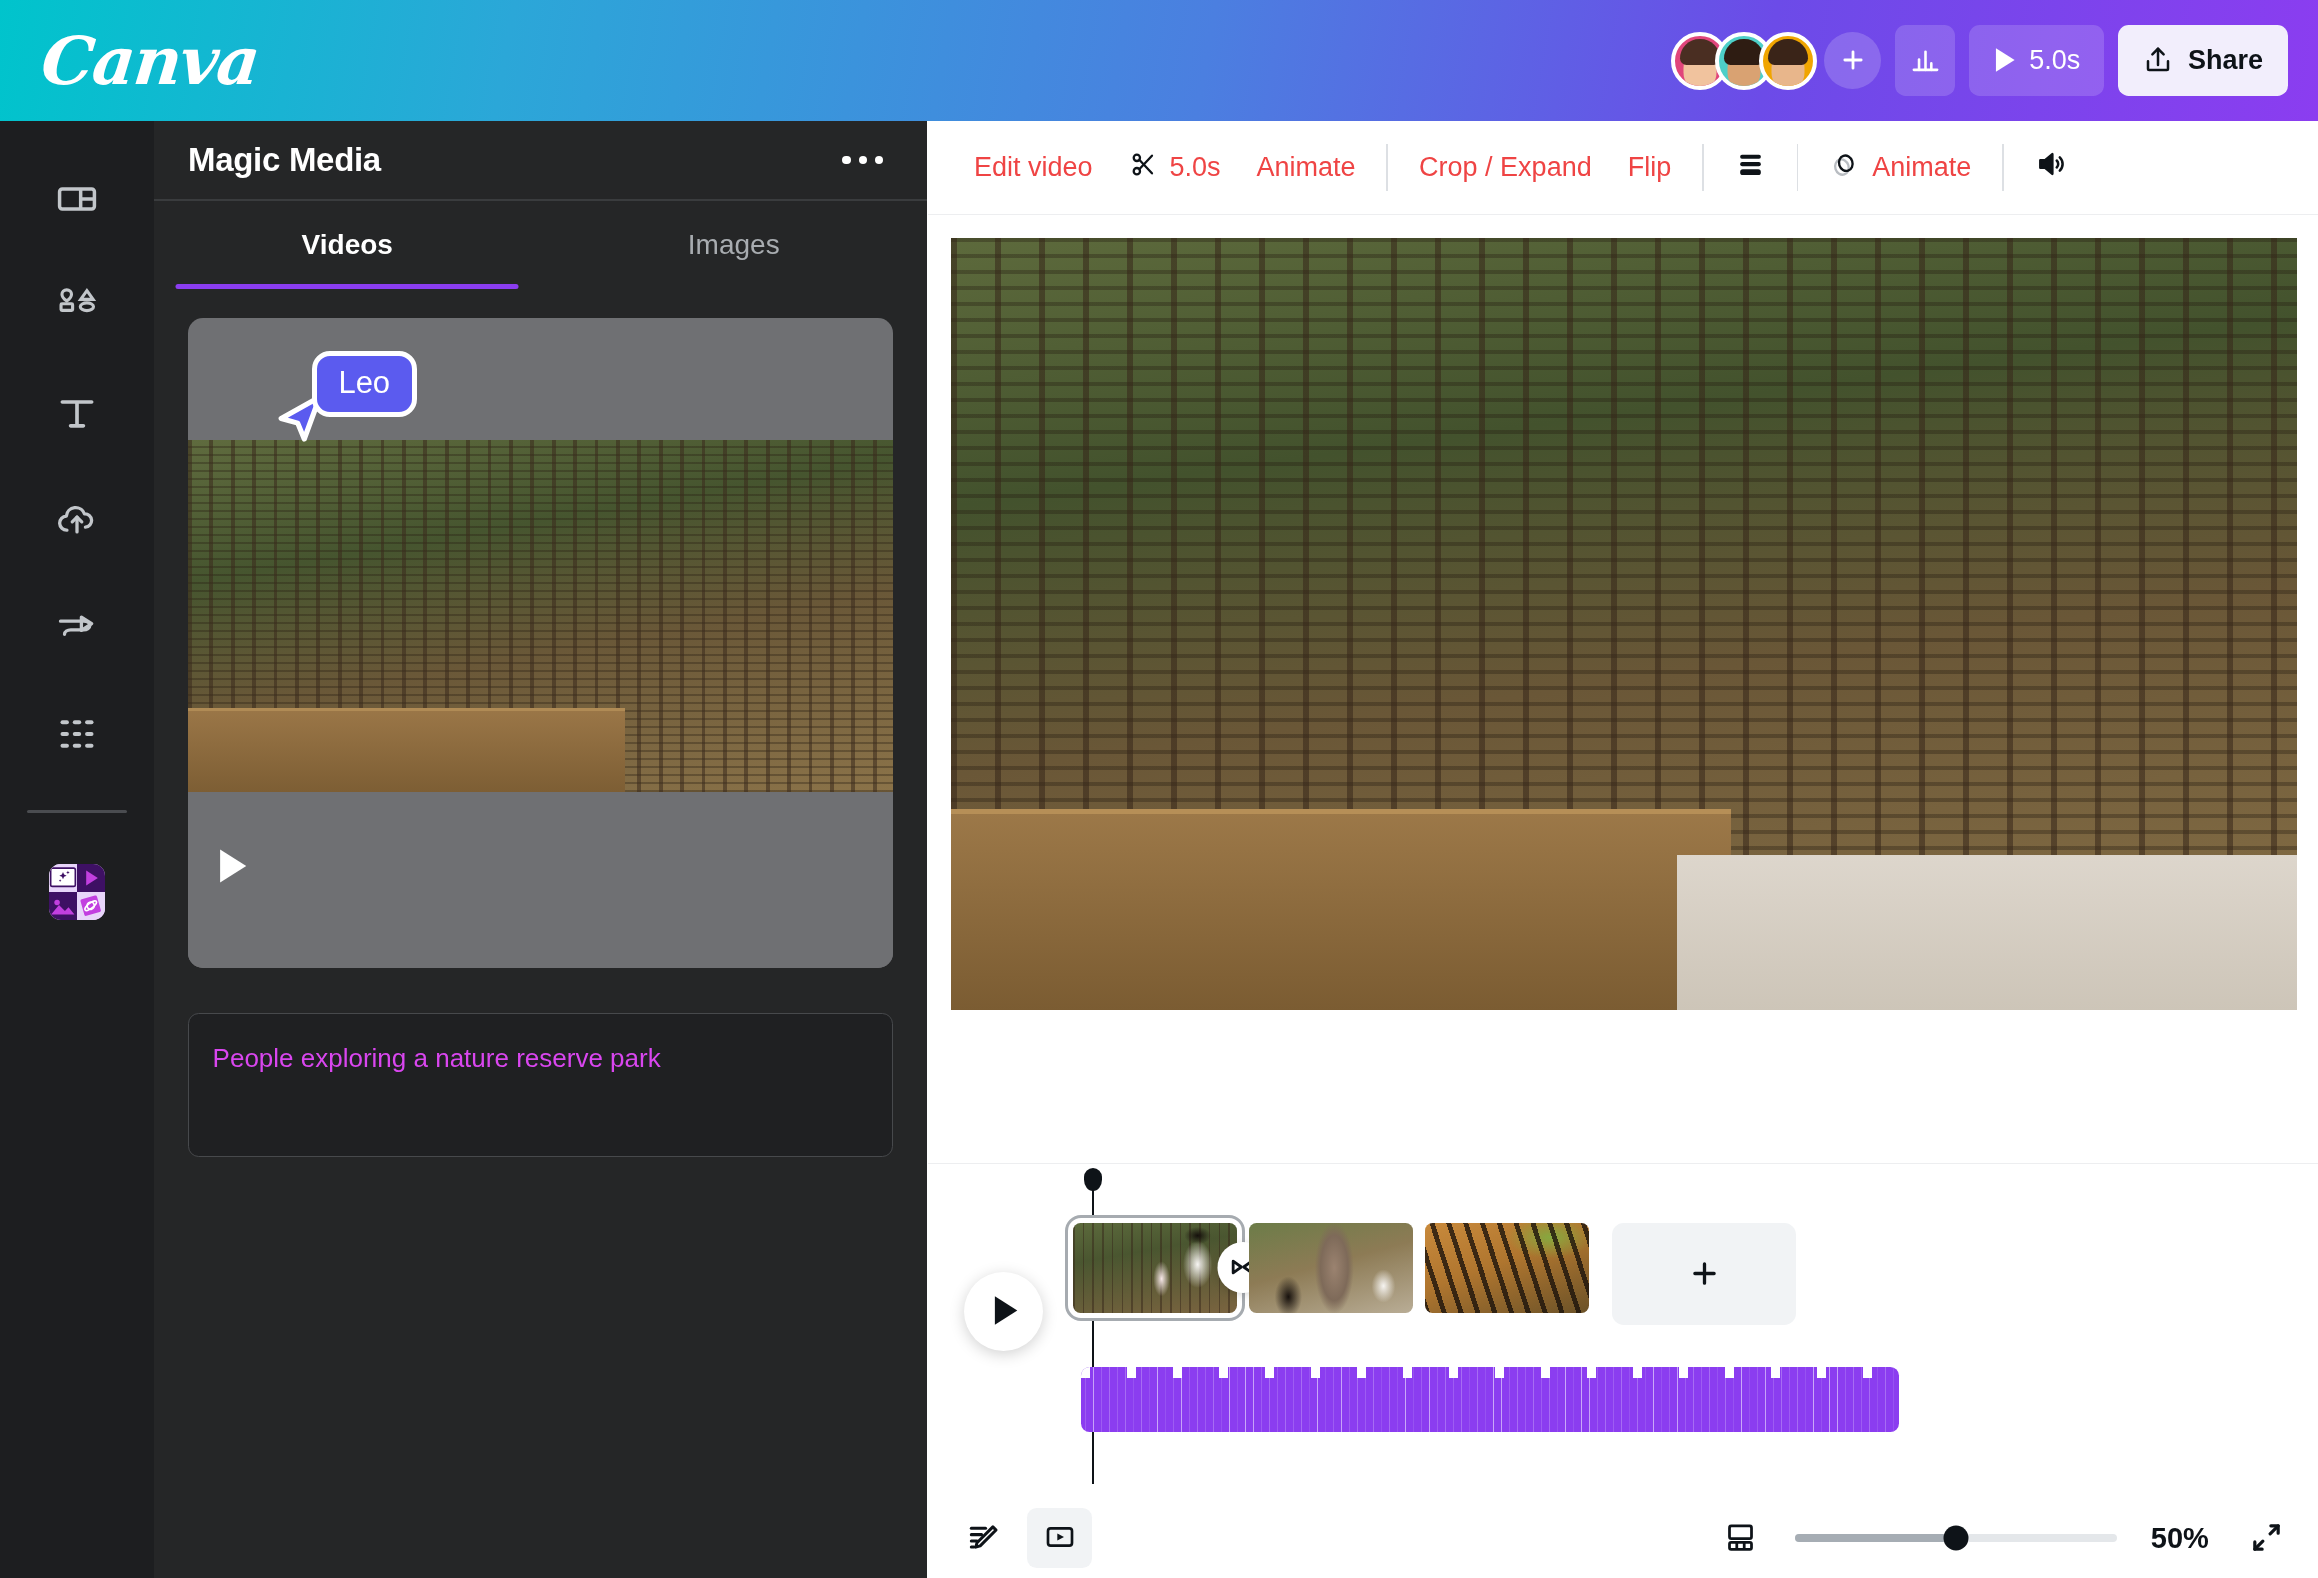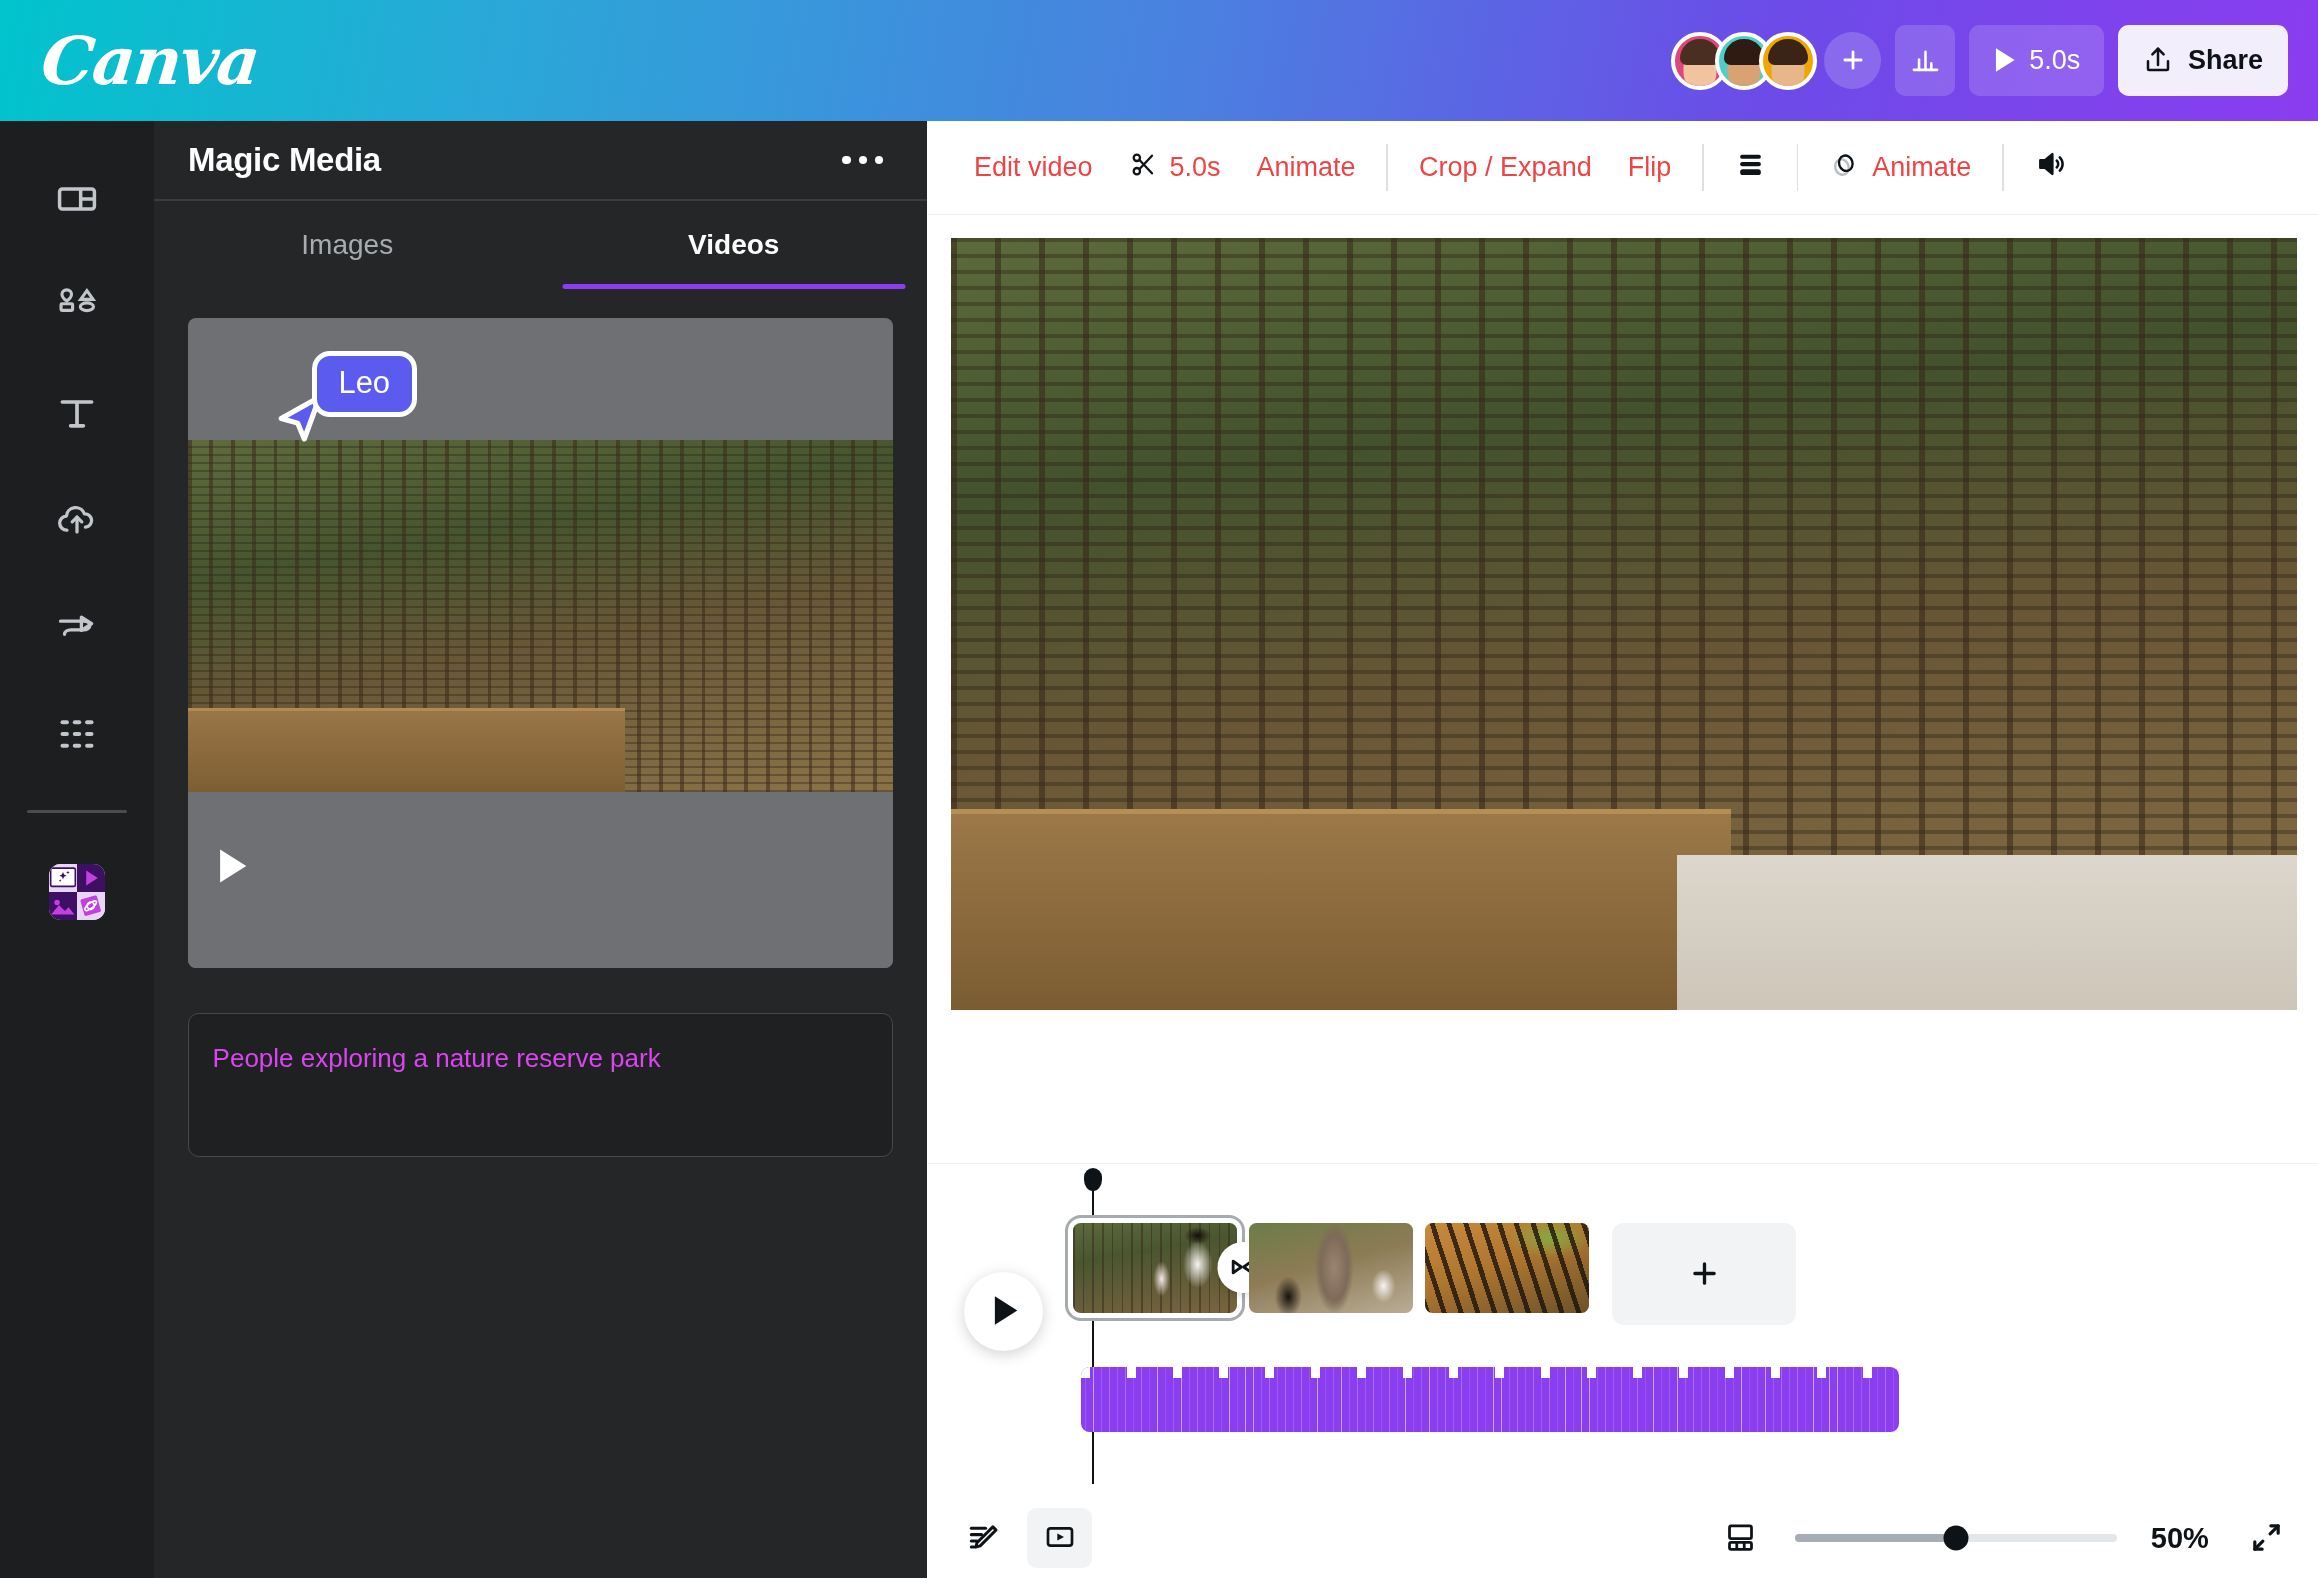--- a/index.html
+++ b/index.html
@@ -105,21 +105,21 @@
   }
   .tab.active { color: #fff; font-weight: 600; }
   .tab.active::after {
     content: ''; position: absolute; left: 50%; transform: translateX(-50%);
     bottom: 0; width: 343px; height: 5.4px; background: #8B3DF0; border-radius: 3.2px;
   }
   #panel-body { padding: 29px 34px 0 34px; flex: 1; position: relative; }
   #t2v-title { color: #fff; font-size: 27px; font-weight: 600; margin-bottom: 25px; }
 
   #preview-card {
-    width: 705px; height: 650px; border-radius: 8px; overflow: hidden;
+    width: 705px; height: 650px; border-radius: 15px; overflow: hidden;
     background: #6F7073; position: relative;
   }
   #preview-img {
     position: absolute; left: 0; top: 122px; width: 705px; height: 352px;
     overflow: hidden;
     background:
       radial-gradient(ellipse 97px 161px at 86% 48%, rgba(250,250,250,0.96) 0%, rgba(250,250,250,0.9) 34%, rgba(0,0,0,0) 62%),
       radial-gradient(ellipse 70px 43px at 86% 16%, #1b1512 0%, #241b16 45%, rgba(0,0,0,0) 70%),
       radial-gradient(ellipse 51px 107px at 62% 62%, rgba(252,238,238,0.92) 0%, rgba(250,232,232,0.8) 40%, rgba(0,0,0,0) 68%),
       radial-gradient(ellipse 38px 30px at 60% 30%, #1c1511 0%, rgba(0,0,0,0) 72%),
@@ -481,22 +481,22 @@
     <div id="panel-title">Magic Media</div>
     <div id="panel-more">
       <span></span>
       <span></span>
       <span></span>
     </div>
   </div>
   <div id="panel-sep"></div>
 
   <div id="tabs">
+    <div class="tab active">Videos</div>
     <div class="tab">Images</div>
-    <div class="tab active">Videos</div>
   </div>
 
   <div id="panel-body">
 
     <div id="preview-card">
       <div id="preview-img">
         <div class="slats"></div>
         <div class="planter"></div>
       </div>
       <div id="preview-bar">

